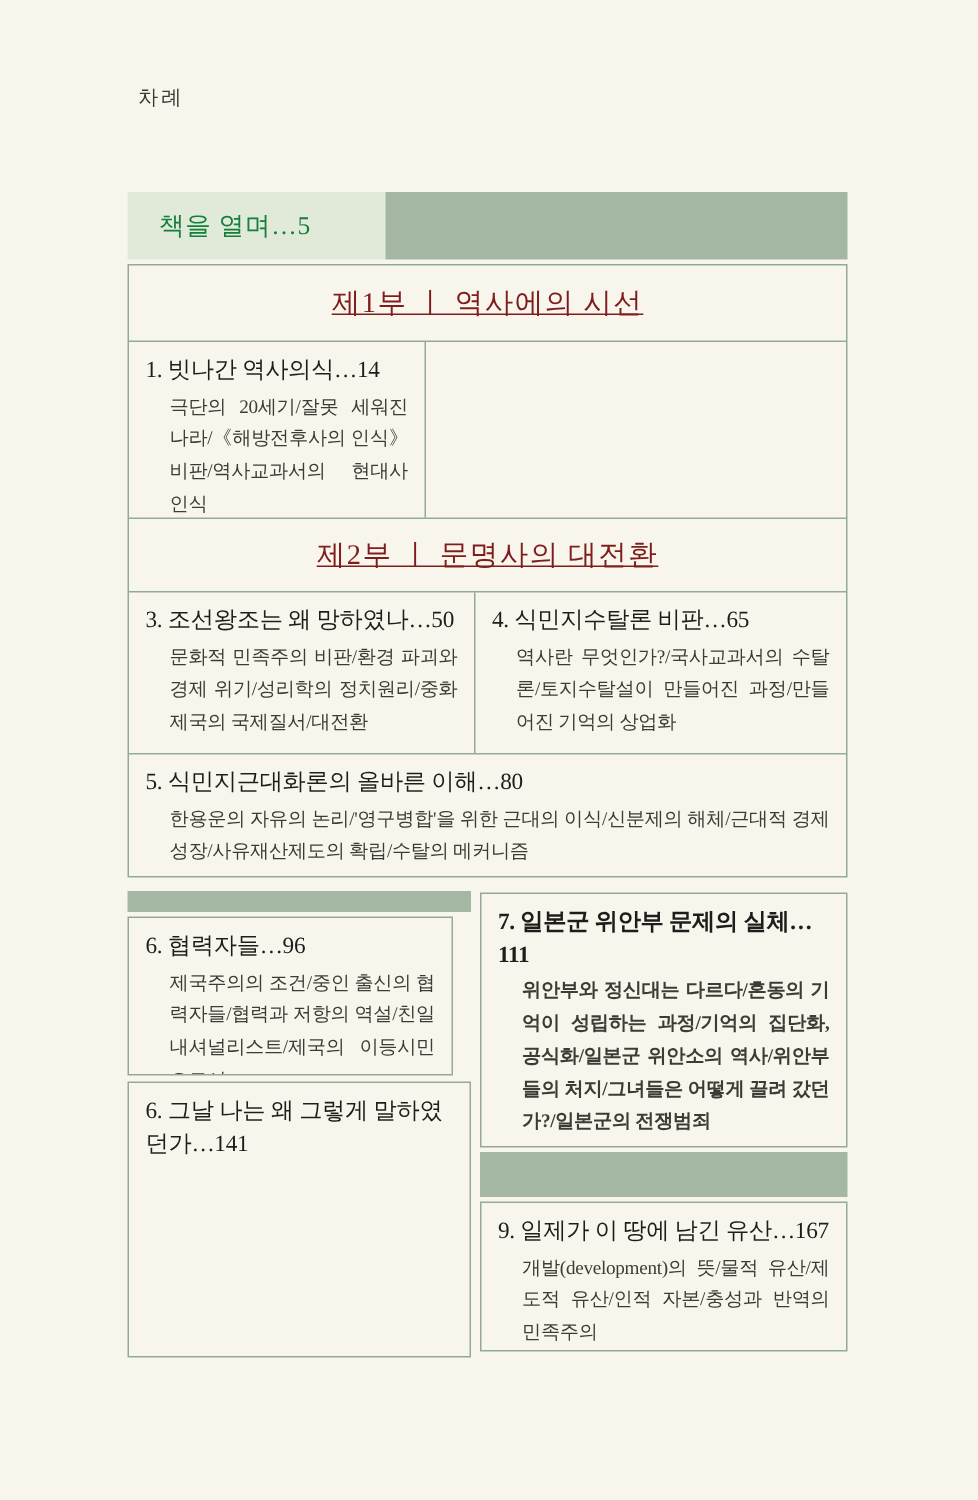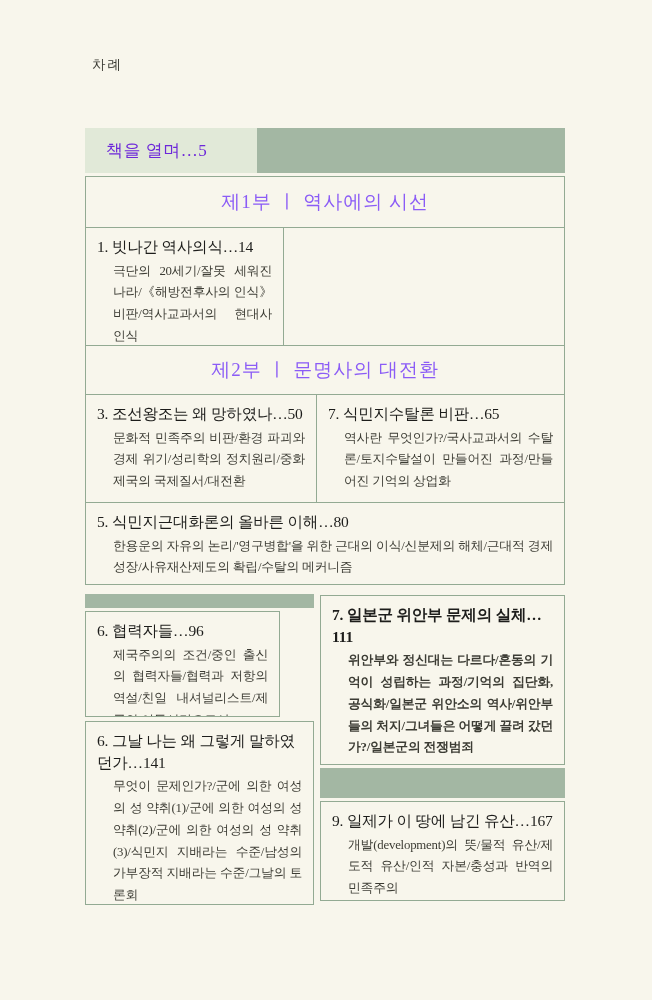--- a/index.html
+++ b/index.html
@@ -24,31 +24,31 @@
     font-size:13.5px;letter-spacing:2px;color:#3a3a33;
   }
 
   .opening-band{
     position:absolute;left:85px;top:128px;width:480px;height:45px;
     display:flex;
   }
   .opening-left{
     width:172px;background:var(--band-light);
     display:flex;align-items:center;padding-left:21px;
-    font-size:17px;color:#6d28d9;letter-spacing:.5px;
+    font-size:17px;color:#15803d;letter-spacing:.5px;
   }
   .opening-right{flex:1;background:var(--band-dark);}
 
   .top-table{
     position:absolute;left:85px;top:176px;width:480px;
     border:1.5px solid var(--border-green);
   }
   .part-header{
     height:50px;display:flex;align-items:center;justify-content:center;
-    font-size:19px;letter-spacing:1px;color:#8b5cf6;
+    font-size:19px;letter-spacing:1px;color:#7f1d1d;text-decoration:underline;
   }
   .part-header.second{height:49px;border-top:1.5px solid var(--border-green);}
   .cells-row{display:flex;border-top:1.5px solid var(--border-green);}
   .row-12{height:118px;}
   .row-34{height:108px;}
   .row-5{height:82px;border-top:1.5px solid var(--border-green);}
   .cell{overflow:hidden;}
   .cell-left-12{width:198px;border-right:1.5px solid var(--border-green);}
   .cell-right-12{flex:1;}
   .cell-left-34{width:231px;border-right:1.5px solid var(--border-green);}
@@ -66,21 +66,21 @@
   }
 
   .band{position:absolute;background:var(--band-dark);}
   .band-left{left:85px;top:594px;width:229px;height:14px;}
   .band-right{left:320px;top:768px;width:245px;height:30px;}
 
   .box{
     position:absolute;border:1.5px solid var(--border-green);
     overflow:hidden;background:var(--paper);
   }
-  .box-6{left:85px;top:611px;width:195px;height:106px;}
+  .box-6{left:85px;top:611px;width:217px;height:106px;}
   .box-8{left:85px;top:721px;width:229px;height:184px;}
   .box-7{left:320px;top:595px;width:245px;height:170px;font-weight:bold;}
   .box-9{left:320px;top:801px;width:245px;height:100px;}
 </style>
 </head>
 <body>
 
 <div class="page">
 
   <div class="toc-label">차례</div>
@@ -107,21 +107,21 @@
 
     <div class="cells-row row-34">
       <div class="cell cell-left-34">
         <div class="chapter">
           <div class="ch-head">3. 조선왕조는 왜 망하였나…50</div>
           <div class="ch-topics">문화적 민족주의 비판/환경 파괴와 경제 위기/성리학의 정치원리/중화제국의 국제질서/대전환</div>
         </div>
       </div>
       <div class="cell cell-right-34">
         <div class="chapter">
-          <div class="ch-head">7. 식민지수탈론 비판…65</div>
+          <div class="ch-head">4. 식민지수탈론 비판…65</div>
           <div class="ch-topics">역사란 무엇인가?/국사교과서의 수탈론/토지수탈설이 만들어진 과정/만들어진 기억의 상업화</div>
         </div>
       </div>
     </div>
 
     <div class="cell row-5">
       <div class="chapter">
         <div class="ch-head">5. 식민지근대화론의 올바른 이해…80</div>
         <div class="ch-topics">한용운의 자유의 논리/'영구병합'을 위한 근대의 이식/신분제의 해체/근대적 경제 성장/사유재산제도의 확립/수탈의 메커니즘</div>
       </div>
@@ -142,21 +142,20 @@
   <div class="box box-7">
     <div class="chapter">
       <div class="ch-head">7. 일본군 위안부 문제의 실체…111</div>
       <div class="ch-topics">위안부와 정신대는 다르다/혼동의 기억이 성립하는 과정/기억의 집단화, 공식화/일본군 위안소의 역사/위안부들의 처지/그녀들은 어떻게 끌려 갔던가?/일본군의 전쟁범죄</div>
     </div>
   </div>
 
   <div class="box box-8">
     <div class="chapter">
       <div class="ch-head">6. 그날 나는 왜 그렇게 말하였던가…141</div>
-      <div class="ch-topics">무엇이 문제인가?/군에 의한 여성의 성 약취(1)/군에 의한 여성의 성 약취(2)/군에 의한 여성의 성 약취(3)/식민지 지배라는 수준/남성의 가부장적 지배라는 수준/그날의 토론회</div>
     </div>
   </div>
 
   <div class="box box-9">
     <div class="chapter">
       <div class="ch-head">9. 일제가 이 땅에 남긴 유산…167</div>
       <div class="ch-topics">개발(development)의 뜻/물적 유산/제도적 유산/인적 자본/충성과 반역의 민족주의</div>
     </div>
   </div>
 

